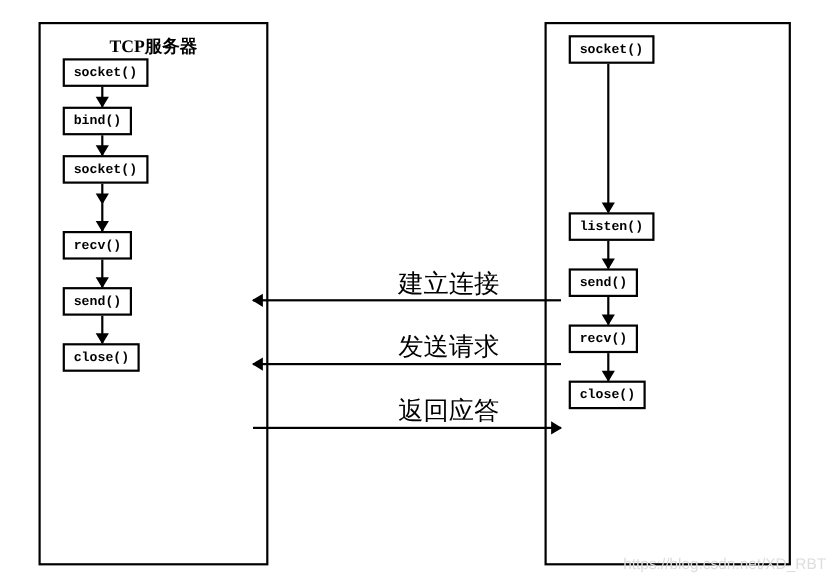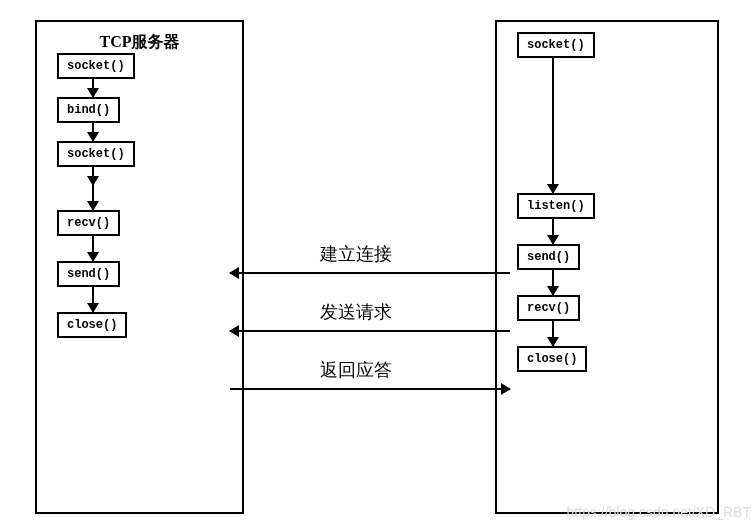--- a/index.html
+++ b/index.html
@@ -85,23 +85,24 @@
       content: '';
       position: absolute;
       right: -1px;
       top: -5px;
       border-top: 6px solid transparent;
       border-bottom: 6px solid transparent;
       border-left: 10px solid black;
     }
     .h-label {
       position: absolute;
-      font-size: 18px;
+      font-size: 23px;
       font-weight: normal;
       white-space: nowrap;
+      margin-left: 42px;
     }
     .watermark {
       position: absolute;
       bottom: 5px;
       right: 5px;
       color: #ddd;
       font-size: 14px;
       font-family: sans-serif;
     }
   </style>

